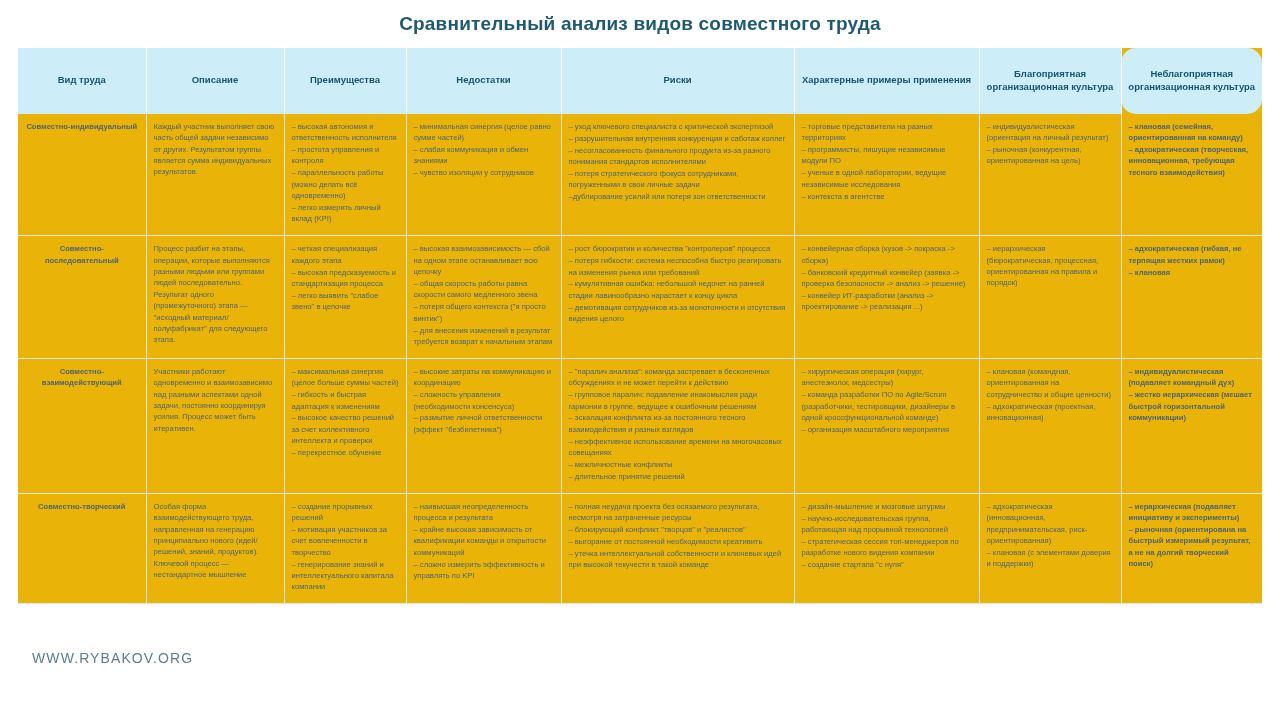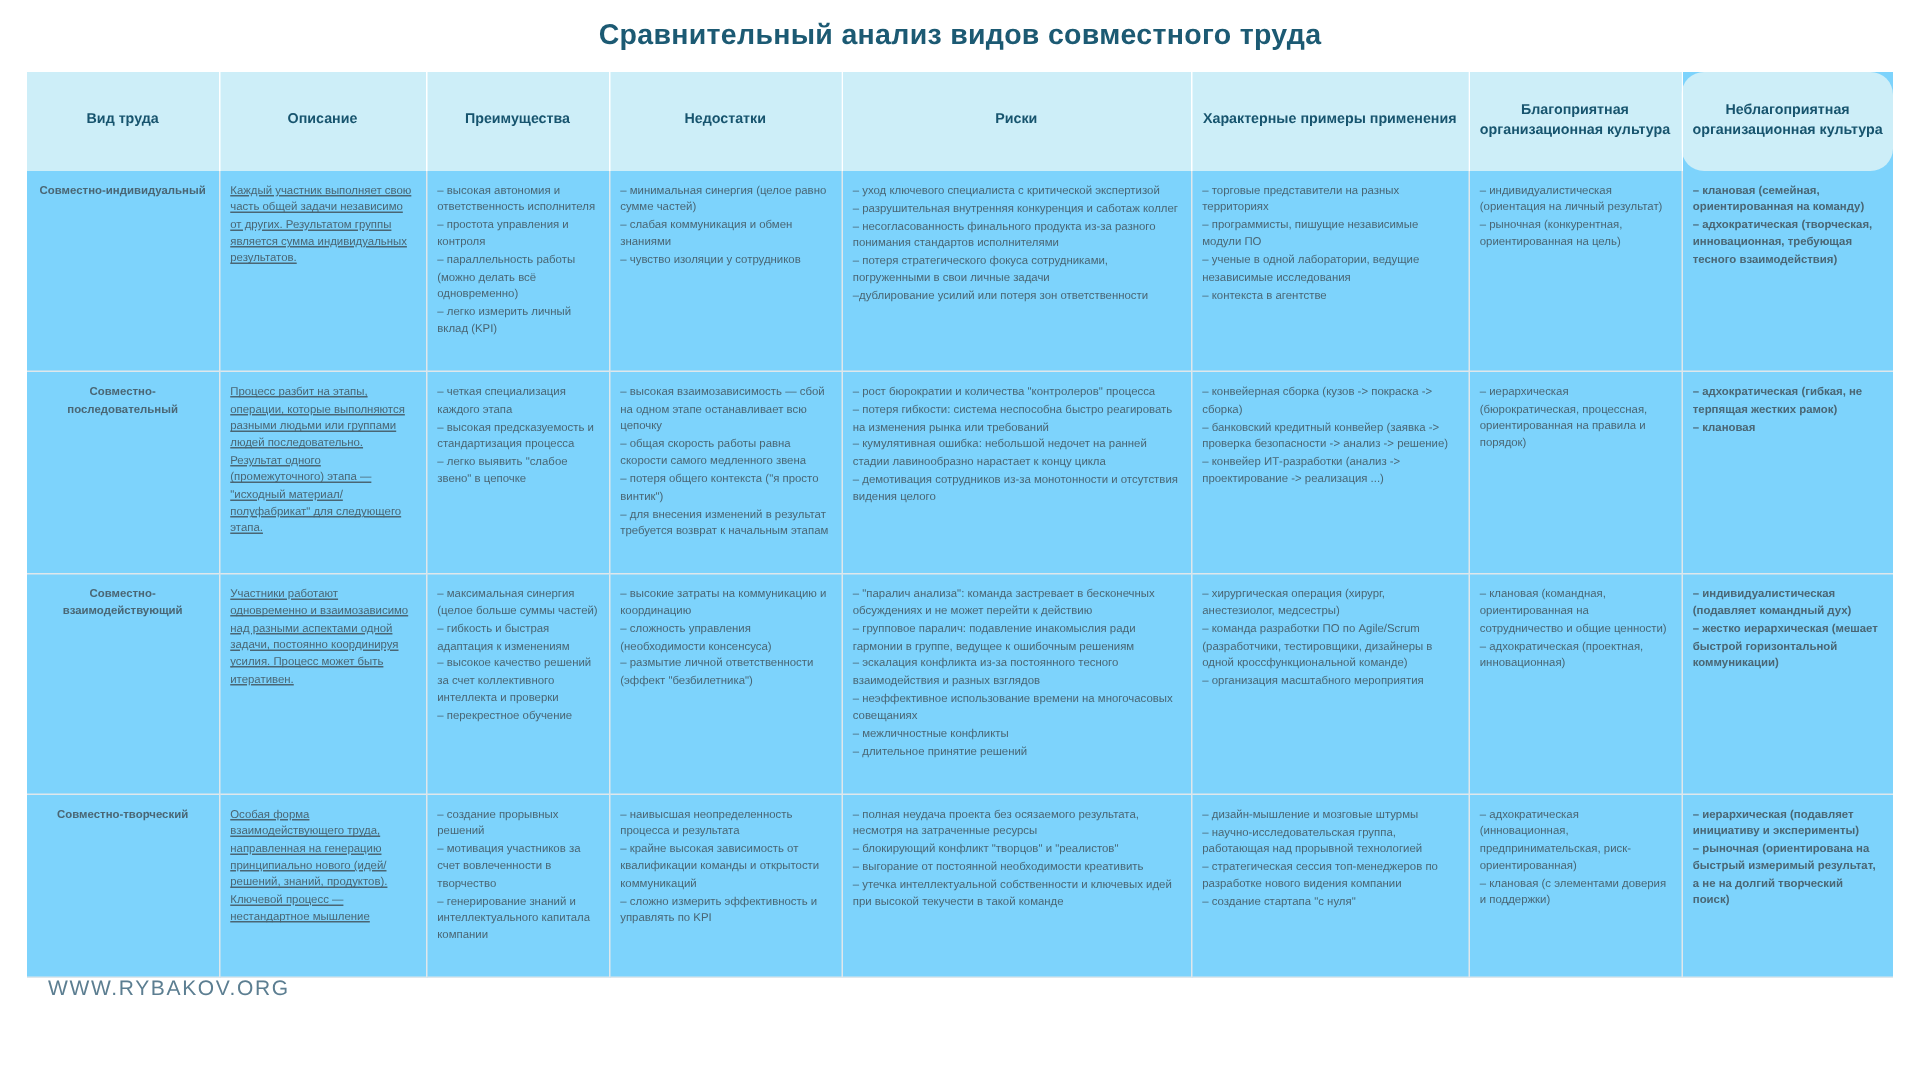--- a/index.html
+++ b/index.html
@@ -33,21 +33,21 @@
     letter-spacing: 0.2px;
     padding-top: 13px;
     padding-bottom: 12px;
     line-height: 1.2;
   }
 
   table.matrix {
     width: 1244px;
     border-collapse: collapse;
     table-layout: fixed;
-    background: #7dd3fc;
+    background: #eab308;
   }
 
   table.matrix th {
     background: #cdeef8;
     color: #17546e;
     font-size: 9.5px;
     font-weight: bold;
     text-align: center;
     vertical-align: middle;
     height: 58px;
@@ -55,21 +55,21 @@
     line-height: 1.35;
     border: none;
     border-right: 1px solid #ffffff;
   }
   table.matrix th:last-child { border-right: none; border-radius: 15px; }
 
   table.matrix td {
     vertical-align: top;
     font-size: 7.6px;
     line-height: 1.5;
-    padding: 7px 7px 22px 7px;
+    padding: 7px 7px 10px 7px;
     border-bottom: 1px solid #dfe7eb;
     border-right: 1px solid #dfe7eb;
     color: #4a6674;
     word-wrap: break-word;
     overflow-wrap: break-word;
     hyphens: auto;
   }
   table.matrix td:last-child { border-right: none; font-weight: bold; }
   table.matrix tr:last-child td { border-bottom: 1px solid #dfe7eb; }
 
@@ -79,21 +79,21 @@
     font-size: 9px;
     font-weight: bold;
     color: #1c5a73;
     line-height: 1.4;
     padding: 6px 4px;
   }
 
   .bullets { margin: 0; padding: 0; list-style: none; }
   .bullets li { margin: 0 0 0.5px 0; padding: 0; }
 
-  .para { margin: 0; text-decoration: underline; }
+  .para { margin: 0; }
 
   
   col.c-type  { width: 128px; }
   col.c-desc  { width: 138px; }
   col.c-adv   { width: 122px; }
   col.c-dis   { width: 155px; }
   col.c-risk  { width: 233px; }
   col.c-ex    { width: 185px; }
   col.c-good  { width: 142px; }
   col.c-bad   { width: 141px; }

